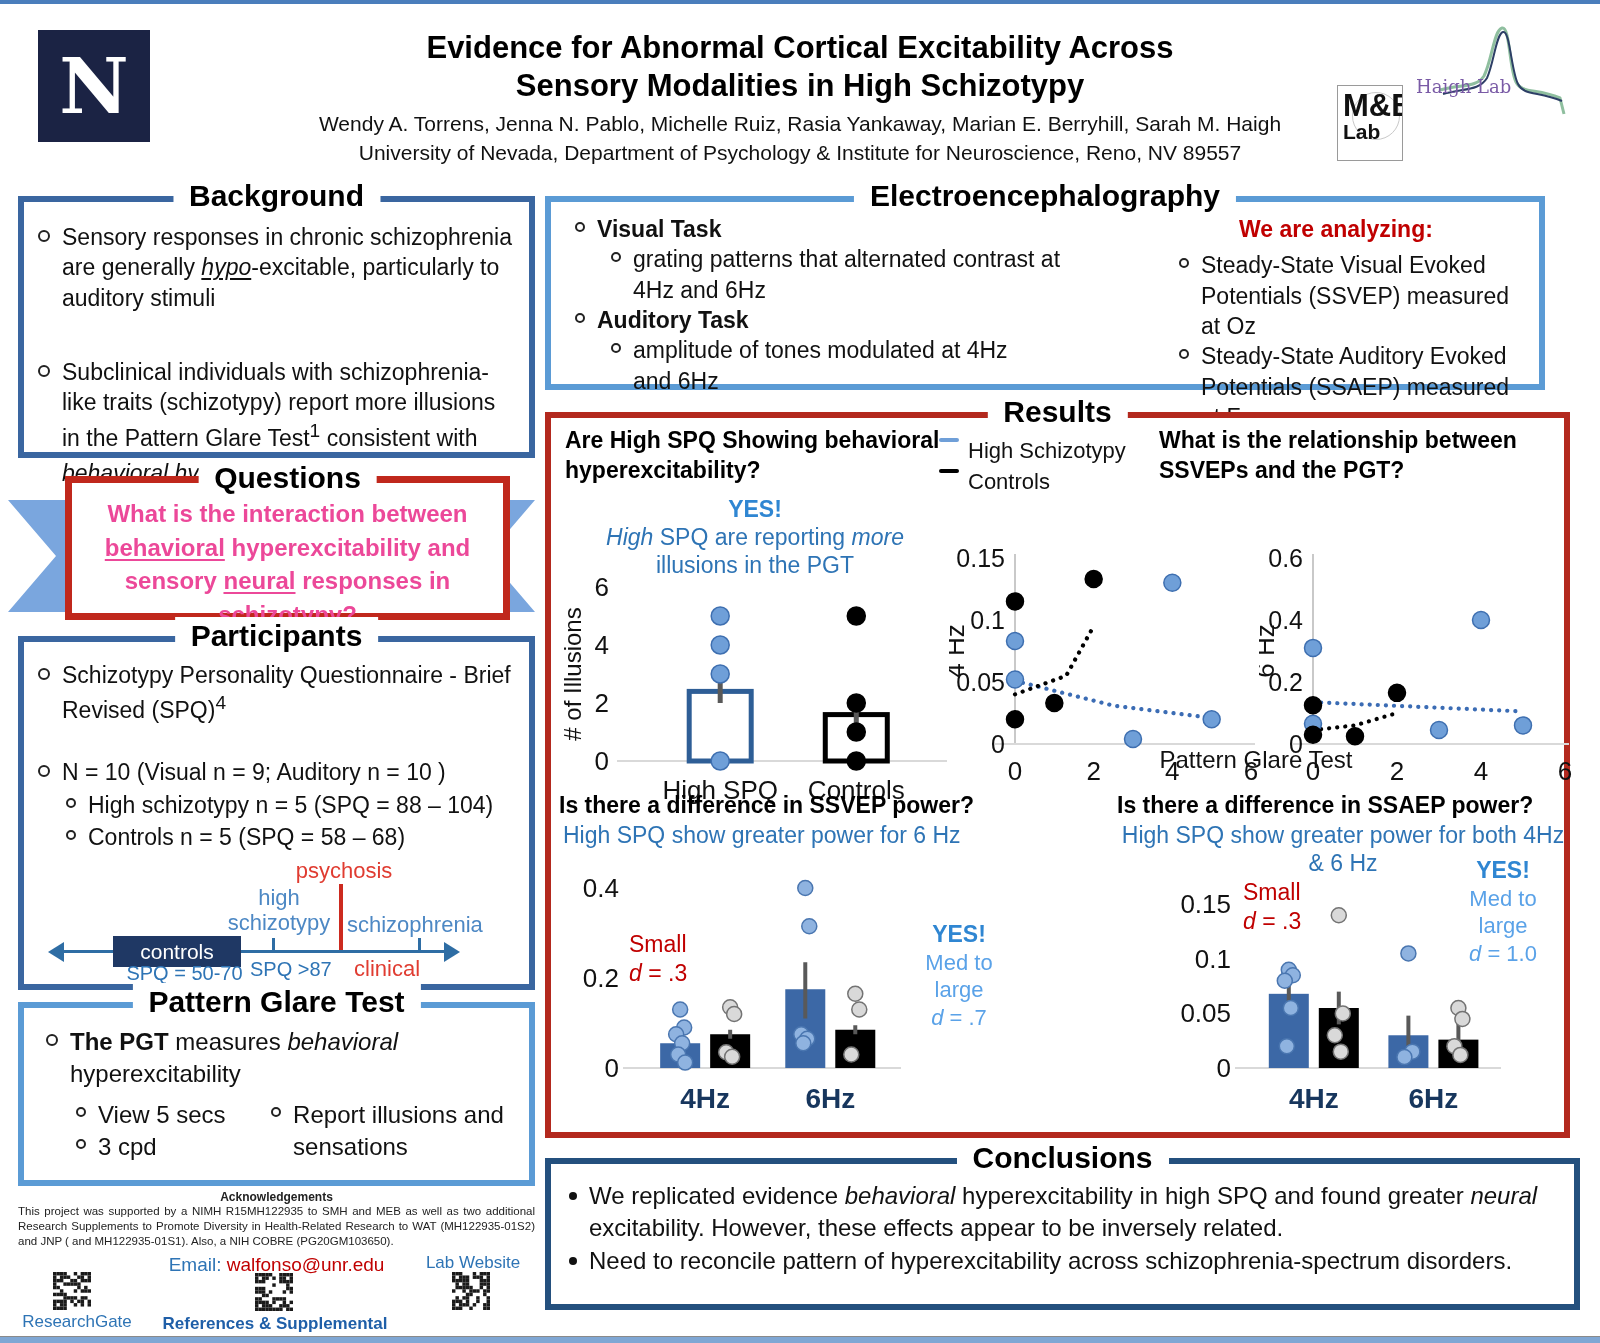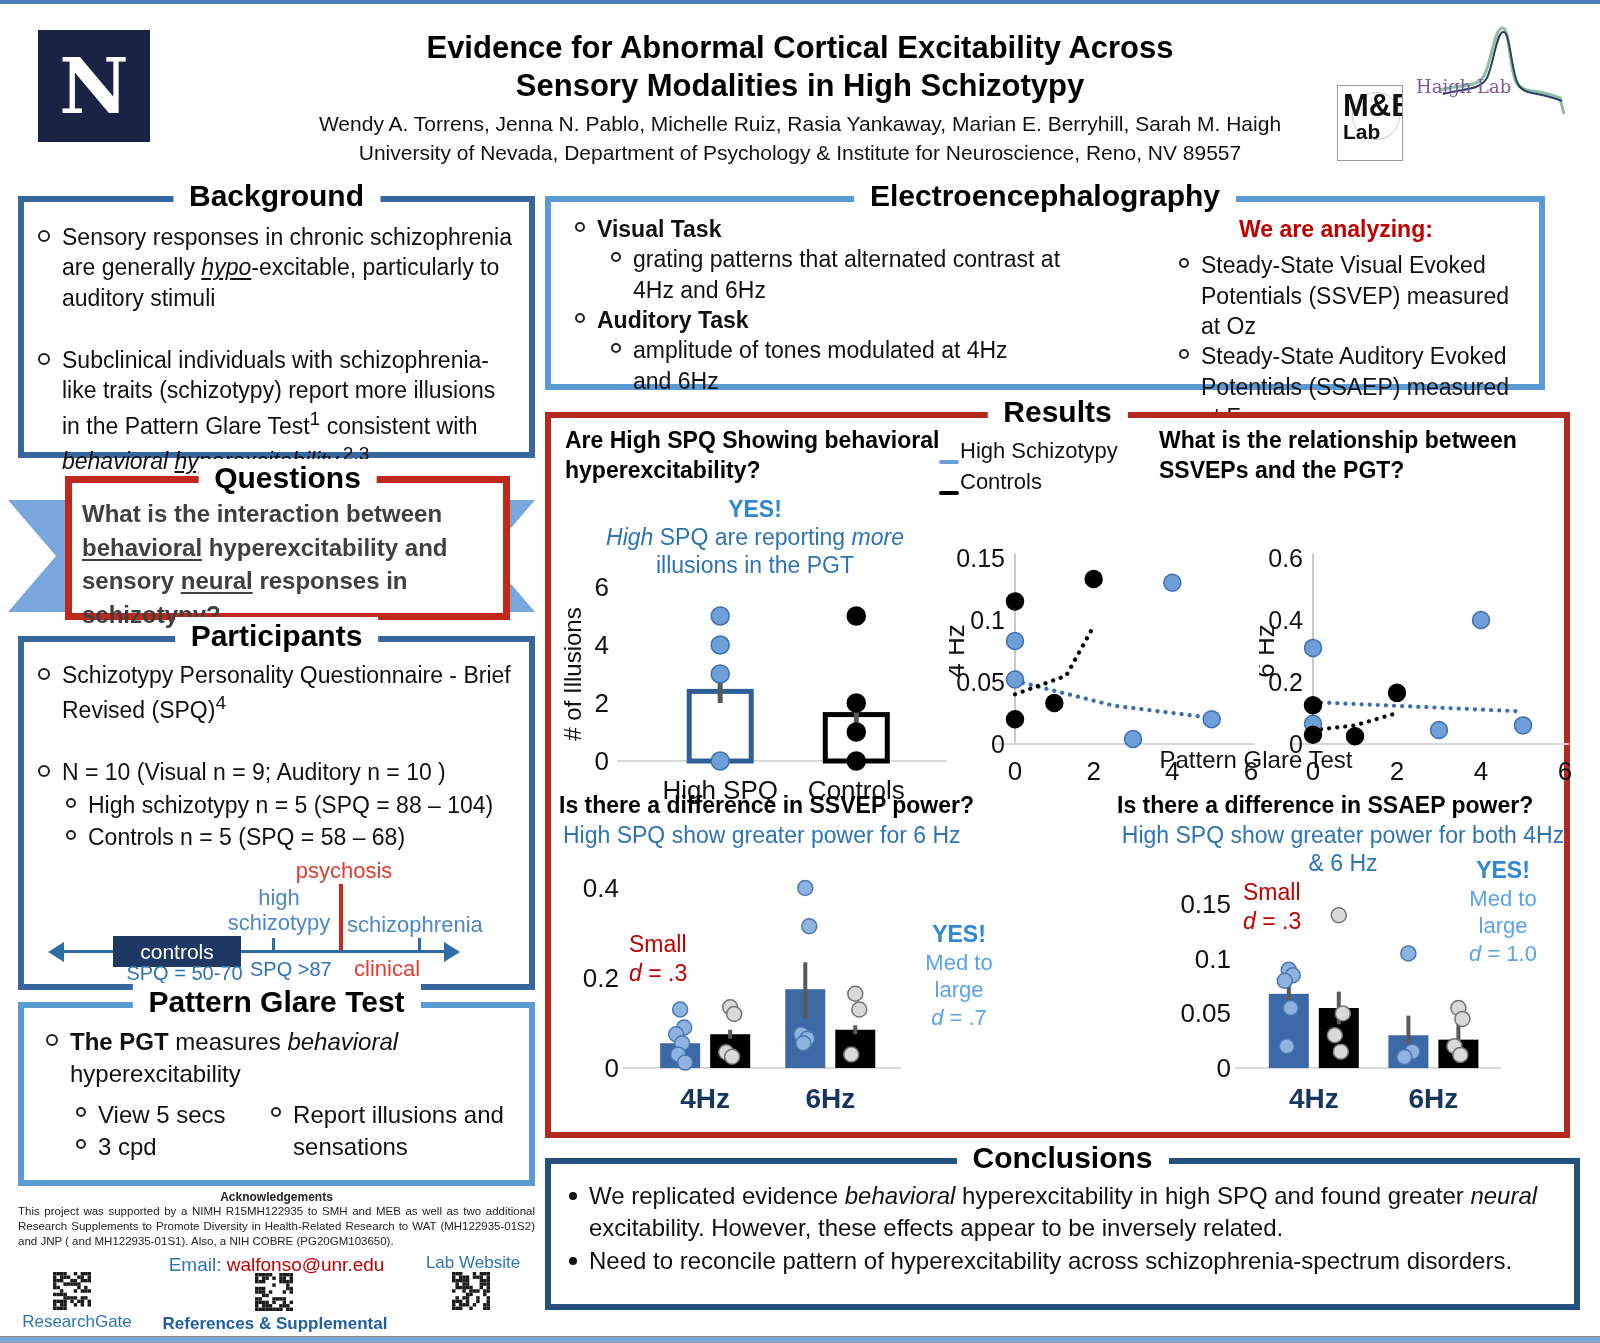--- a/index.html
+++ b/index.html
@@ -32,36 +32,36 @@
   .mb-logo{position:absolute;left:1337px;top:85px;width:66px;height:76px;border:1px solid #9a9a9a;
            background:#fff;overflow:hidden;text-align:left;padding:4px 5px;line-height:1.0}
   .mb-logo .brain{position:absolute;left:14px;top:6px;width:48px;height:48px;border:1px solid #c9c9c9;border-radius:50%}
   .mb-logo .l1{font-size:31px;font-weight:700;color:#111;position:relative}
   .mb-logo .l2{font-size:21px;font-weight:700;color:#111;position:relative}
   .haigh-label{position:absolute;left:1416px;top:76px;color:#7a5ba6;font-family:"DejaVu Serif",serif;font-size:18px}
   
   .ribbon{position:absolute;left:8px;top:500px;width:527px;height:112px;background:#7aa6de;
           clip-path:polygon(0 0,100% 0,calc(100% - 48px) 50%,100% 100%,0 100%,48px 50%)}
   .qbox{position:absolute;left:65px;top:476px;width:445px;height:144px;border:7px solid #c0281c;background:#fff}
-  .qtext{position:absolute;left:10px;right:10px;top:14px;font-weight:700;color:#404040;text-align:left;
+  .qtext{position:absolute;left:10px;right:10px;top:14px;font-weight:700;color:#ec4899;text-align:center;
          font-size:24px;line-height:1.4}
   
   .dg-line{position:absolute;background:#2e6da4}
   .dg-arrow-l{position:absolute;width:0;height:0;border:10px solid transparent;border-right:16px solid #2e6da4}
   .dg-arrow-r{position:absolute;width:0;height:0;border:10px solid transparent;border-left:16px solid #2e6da4}
   .controls-box{position:absolute;background:#1f3864;color:#fff;font-size:21px;display:flex;
                 align-items:center;justify-content:center}
   
   .ack{position:absolute;left:18px;top:1190px;width:517px;color:#222}
   .qr{position:absolute;width:38px;height:38px}
   .qr-label{position:absolute;font-size:17px;color:#2e74b5}
   
   .chart{position:absolute}
   .legend-dash{display:inline-block;width:20px;height:4px;border-radius:2px}
-  .lrow{display:flex;align-items:flex-end;gap:1px;font-size:22px;color:#111;margin-bottom:5px}
+  .lrow{display:flex;align-items:flex-start;gap:9px;font-size:22px;color:#111;margin-bottom:5px}
   .anno{position:absolute;line-height:1.25}
   .bottom-bar{position:absolute;left:0;right:0;top:1336px;height:7px;background:#7fa7d4;border-top:1px solid #8a8a8a}
   .top-strip{position:absolute;left:0;right:0;top:0;height:4px;background:#4a7ebc}
 </style>
 </head>
 <body>
 
 <div class="poster">
   <div class="top-strip"></div>
 
@@ -80,21 +80,21 @@
   <div class="haigh-label">Haigh Lab</div>
 
   <div class="mb-logo">
     <div class="brain"></div>
     <div class="l1">M&amp;B</div>
     <div class="l2">Lab</div>
   </div>
 
   <div class="panel" style="left:18px;top:196px;width:517px;height:262px">
     <div class="ptitle">Background</div>
-    <div style="padding:20px 14px 0 14px;display:flex;flex-direction:column;gap:32px">
+    <div style="padding:20px 14px 0 14px;display:flex;flex-direction:column;gap:44px">
       <div class="brow">
         <span class="mk"></span>
         <span class="t23">Sensory responses in chronic schizophrenia are generally <i><u>hypo</u></i>-excitable, particularly to auditory stimuli</span>
       </div>
       <div class="brow">
         <span class="mk"></span>
         <span class="t23">Subclinical individuals with schizophrenia-like traits (schizotypy) report more illusions in the Pattern Glare Test<sup>1</sup> consistent with <i>behavioral <u>hyper</u>excitability.</i><sup>2,3</sup></span>
       </div>
     </div>
   </div>

